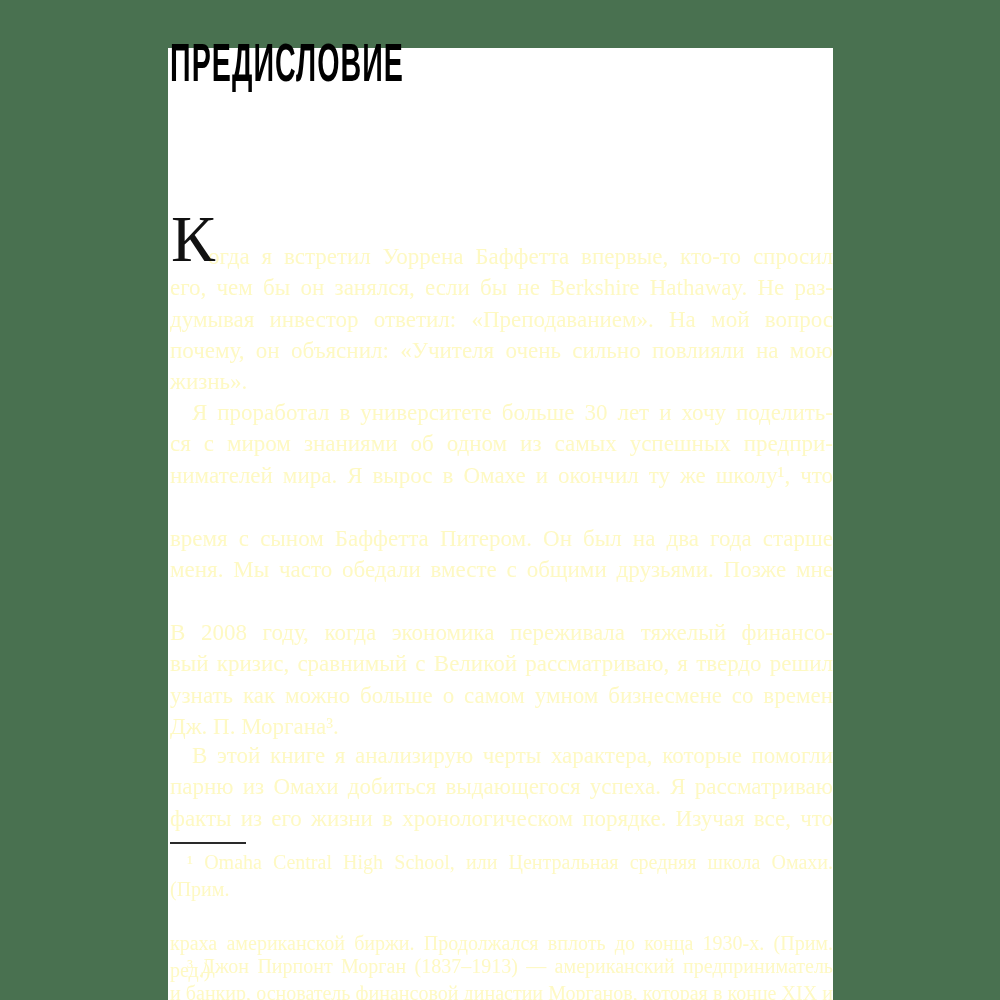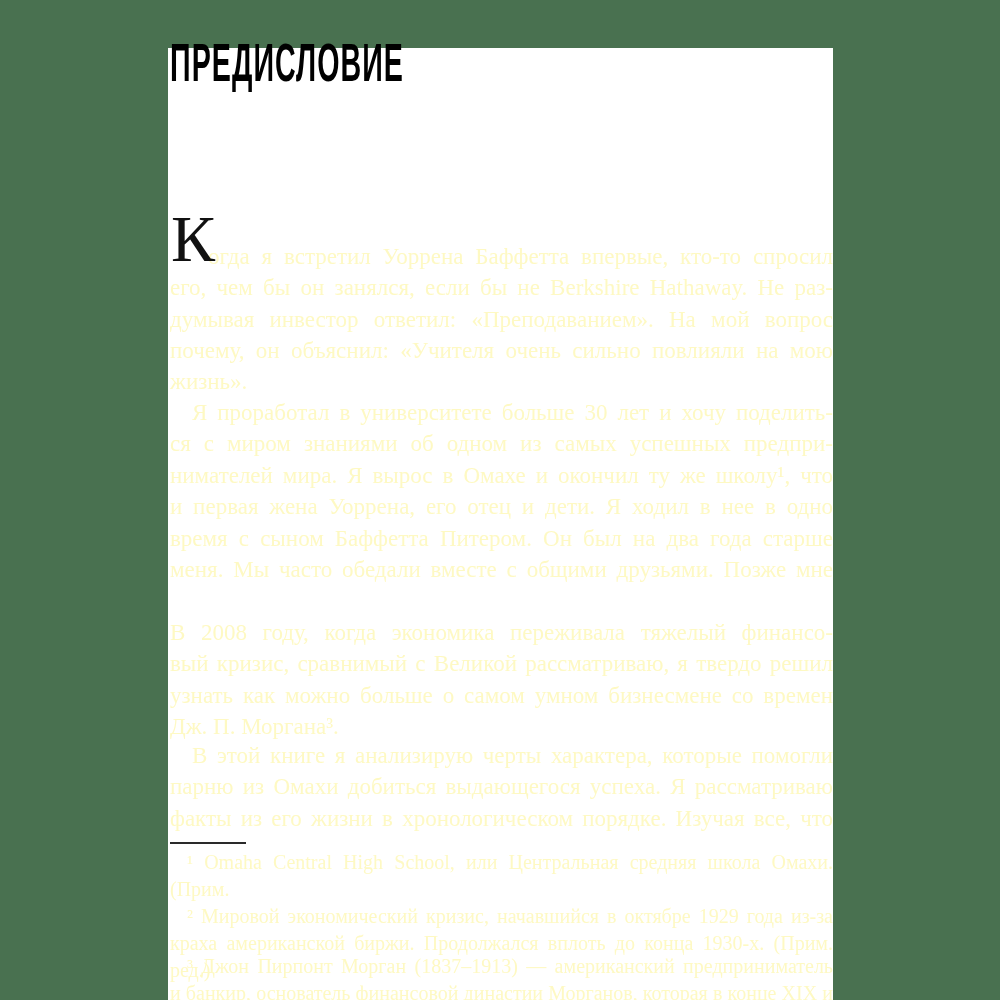--- a/index.html
+++ b/index.html
@@ -71,37 +71,35 @@
 
   <div class="bl j cap-line" style="top:193px">огда я встретил Уоррена Баффетта впервые, кто-то спросил</div>
   <div class="bl j" style="top:224px">его, чем бы он занялся, если бы не Berkshire Hathaway. Не раз-</div>
   <div class="bl j" style="top:287px">почему, он объяснил: «Учителя очень сильно повлияли на мою</div>
   <div class="bl j" style="top:256px">думывая инвестор ответил: «Преподаванием». На мой вопрос</div>
   <div class="bl" style="top:318px">жизнь».</div>
 
   <div class="bl j ind" style="top:349px">Я проработал в университете больше 30 лет и хочу поделить-</div>
   <div class="bl j" style="top:412px">нимателей мира. Я вырос в Омахе и окончил ту же школу¹, что</div>
   <div class="bl j" style="top:380px">ся с миром знаниями об одном из самых успешных предпри-</div>
-  <div class="bl j" style="top:443px">и первая жена Уоррена, его отец и дети. Я ходил в нее в одно</div>
   <div class="bl j" style="top:475px">время с сыном Баффетта Питером. Он был на два года старше</div>
   <div class="bl j" style="top:506px">меня. Мы часто обедали вместе с общими друзьями. Позже мне</div>
   <div class="bl j" style="top:569px">В 2008 году, когда экономика переживала тяжелый финансо-</div>
   <div class="bl j" style="top:600px">вый кризис, сравнимый с Великой рассматриваю, я твердо решил</div>
   <div class="bl j" style="top:632px">узнать как можно больше о самом умном бизнесмене со времен</div>
   <div class="bl" style="top:663px">Дж. П. Моргана³.</div>
 
   <div class="bl j ind" style="top:692px">В этой книге я анализирую черты характера, которые помогли</div>
   <div class="bl j" style="top:723px">парню из Омахи добиться выдающегося успеха. Я рассматриваю</div>
   <div class="bl j" style="top:755px">факты из его жизни в хронологическом порядке. Изучая все, что</div>
 
   <div class="rule"></div>
 
   <div class="fl j find" style="top:801px">¹  Omaha Central High School, или Центральная средняя школа Омахи. (Прим.</div>
 
-  <div class="fl j find" style="top:855px">²  Мировой экономический кризис, начавшийся в октябре 1929 года из-за</div>
   <div class="fl j" style="top:882px">краха американской биржи. Продолжался вплоть до конца 1930-х. (Прим. ред.)</div>
 
   <div class="fl j find" style="top:905px">³  Джон Пирпонт Морган (1837–1913) — американский предприниматель</div>
   <div class="fl j" style="top:932px">и банкир, основатель финансовой династии Морганов, которая в конце XIX и на-</div>
   <div class="fl j" style="top:958px">чале XX века доминировала в сфере корпоративных финансов Америки. (Прим.</div>
   <div class="fl" style="top:978px">ред.)</div>
 
   <div class="bottom-bar"></div>
 
 </div>

